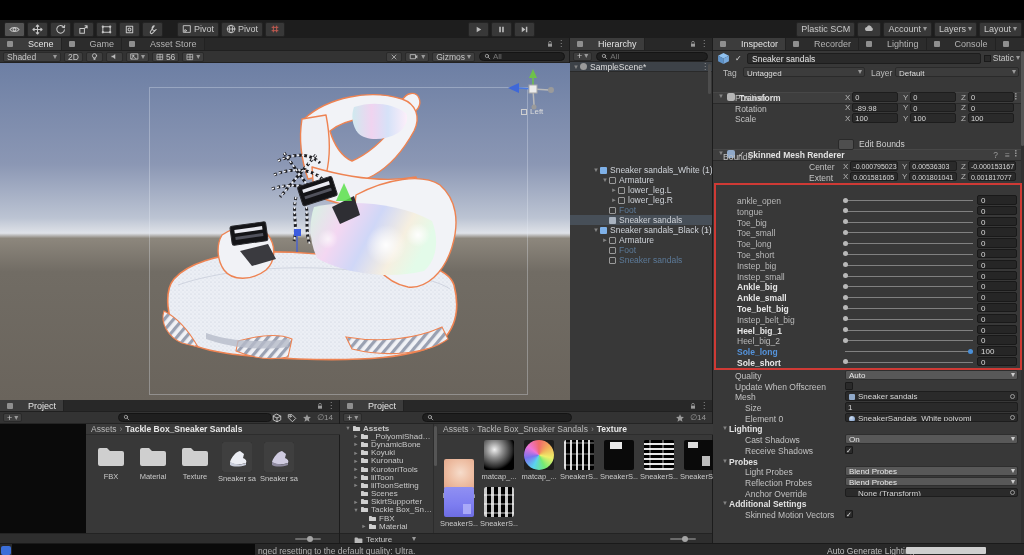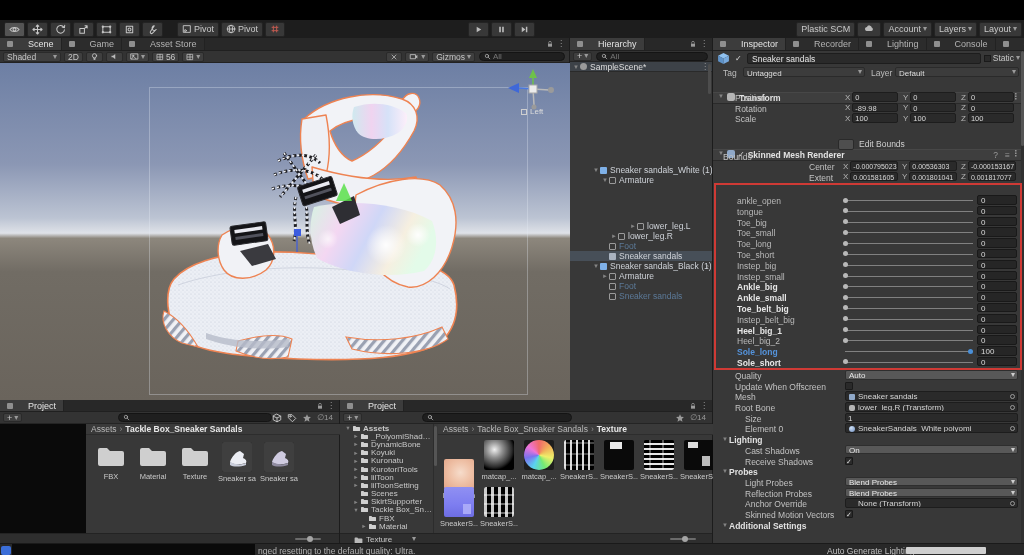--- a/index.html
+++ b/index.html
@@ -511,21 +511,21 @@
           <span class="harrow">▼</span>
           <span class="hicon prefab"></span>
           <span class="hlabel">Sneaker sandals_White (1)</span>
           <span class="hchev">›</span>
         </div>
         <div class="hrow" style="padding-left: 31px;">
           <span class="harrow">▼</span>
           <span class="hicon go"></span>
           <span class="hlabel">Armature</span>
         </div>
-        <div class="hrow" style="padding-left: 59px; margin-top: 36px;">
+        <div class="hrow" style="padding-left: 40px;">
           <span class="harrow">►</span>
           <span class="hicon go"></span>
           <span class="hlabel">lower_leg.L</span>
         </div>
         <div class="hrow" style="padding-left: 40px;">
           <span class="harrow">►</span>
           <span class="hicon go"></span>
           <span class="hlabel">lower_leg.R</span>
         </div>
         <div class="hrow" style="padding-left: 31px;">
@@ -848,24 +848,20 @@
         </div>
         <div class="irow" style="height: 10.7px;">
           <span class="ilabel" style="left: 22px;">Update When Offscreen</span>
           <span class="chk"></span>
         </div>
         <div class="irow" style="height: 10.7px;">
           <span class="ilabel" style="left: 22px;">Mesh</span>
           <span class="obj"><span class="oicn mesh"></span><span>Sneaker sandals</span><span class="pick"></span></span>
         </div>
         <div class="irow" style="height: 10.7px;">
-          <span class="ilabel" style="left: 22px;">Root Bone</span>
-          <span class="obj"><span class="oicn bone"></span><span>lower_leg.R (Transform)</span><span class="pick"></span></span>
-        </div>
-        <div class="irow" style="height: 10.7px;">
           <span class="ilabel" style="left: 32px;">Size</span>
           <span class="fld">1</span>
         </div>
         <div class="irow" style="height: 10.7px;">
           <span class="ilabel" style="left: 32px;">Element 0</span>
           <span class="obj"><span class="oicn mat"></span><span>SneakerSandals_White poiyomi</span><span class="pick"></span></span>
         </div>
         <div class="irow" style="height: 10.7px;">
           <span class="harrow" style="position: absolute; left: 8px; top: 2px;">▼</span>
           <span style="position: absolute; left: 16px; top: 1px; font-weight: bold; color: rgb(224, 224, 224);">Lighting</span>
@@ -888,26 +884,26 @@
         </div>
         <div class="irow" style="height: 10.7px;">
           <span class="ilabel" style="left: 32px;">Reflection Probes</span>
           <span class="dd"><span>Blend Probes</span><span class="arr kebab">▾</span></span>
         </div>
         <div class="irow" style="height: 10.7px;">
           <span class="ilabel" style="left: 32px;">Anchor Override</span>
           <span class="obj"><span class="oicn none"></span><span>None (Transform)</span><span class="pick"></span></span>
         </div>
         <div class="irow" style="height: 10.7px;">
+          <span class="harrow" style="position: absolute; left: 8px; top: 2px;">▼</span>
+          <span style="position: absolute; left: 16px; top: 1px; font-weight: bold; color: rgb(224, 224, 224);">Additional Settings</span>
+        </div>
+        <div class="irow" style="height: 10.7px;">
           <span class="ilabel" style="left: 32px;">Skinned Motion Vectors</span>
           <span class="chk on">✓</span>
-        </div>
-        <div class="irow" style="height: 10.7px;">
-          <span class="harrow" style="position: absolute; left: 8px; top: 2px;">▼</span>
-          <span style="position: absolute; left: 16px; top: 1px; font-weight: bold; color: rgb(224, 224, 224);">Additional Settings</span>
         </div>
       </div>
 
     <div class="abs" style="right:0;top:13px;width:3px;height:492px;background:#303030">
       <div style="position:absolute;top:0;width:3px;height:95px;background:#555;border-radius:2px"></div>
     </div>
   </div>
 
   <div class="panel" style="left:0;top:400px;width:340px;height:143px">
     <div class="tabbar" style="height:12px">

